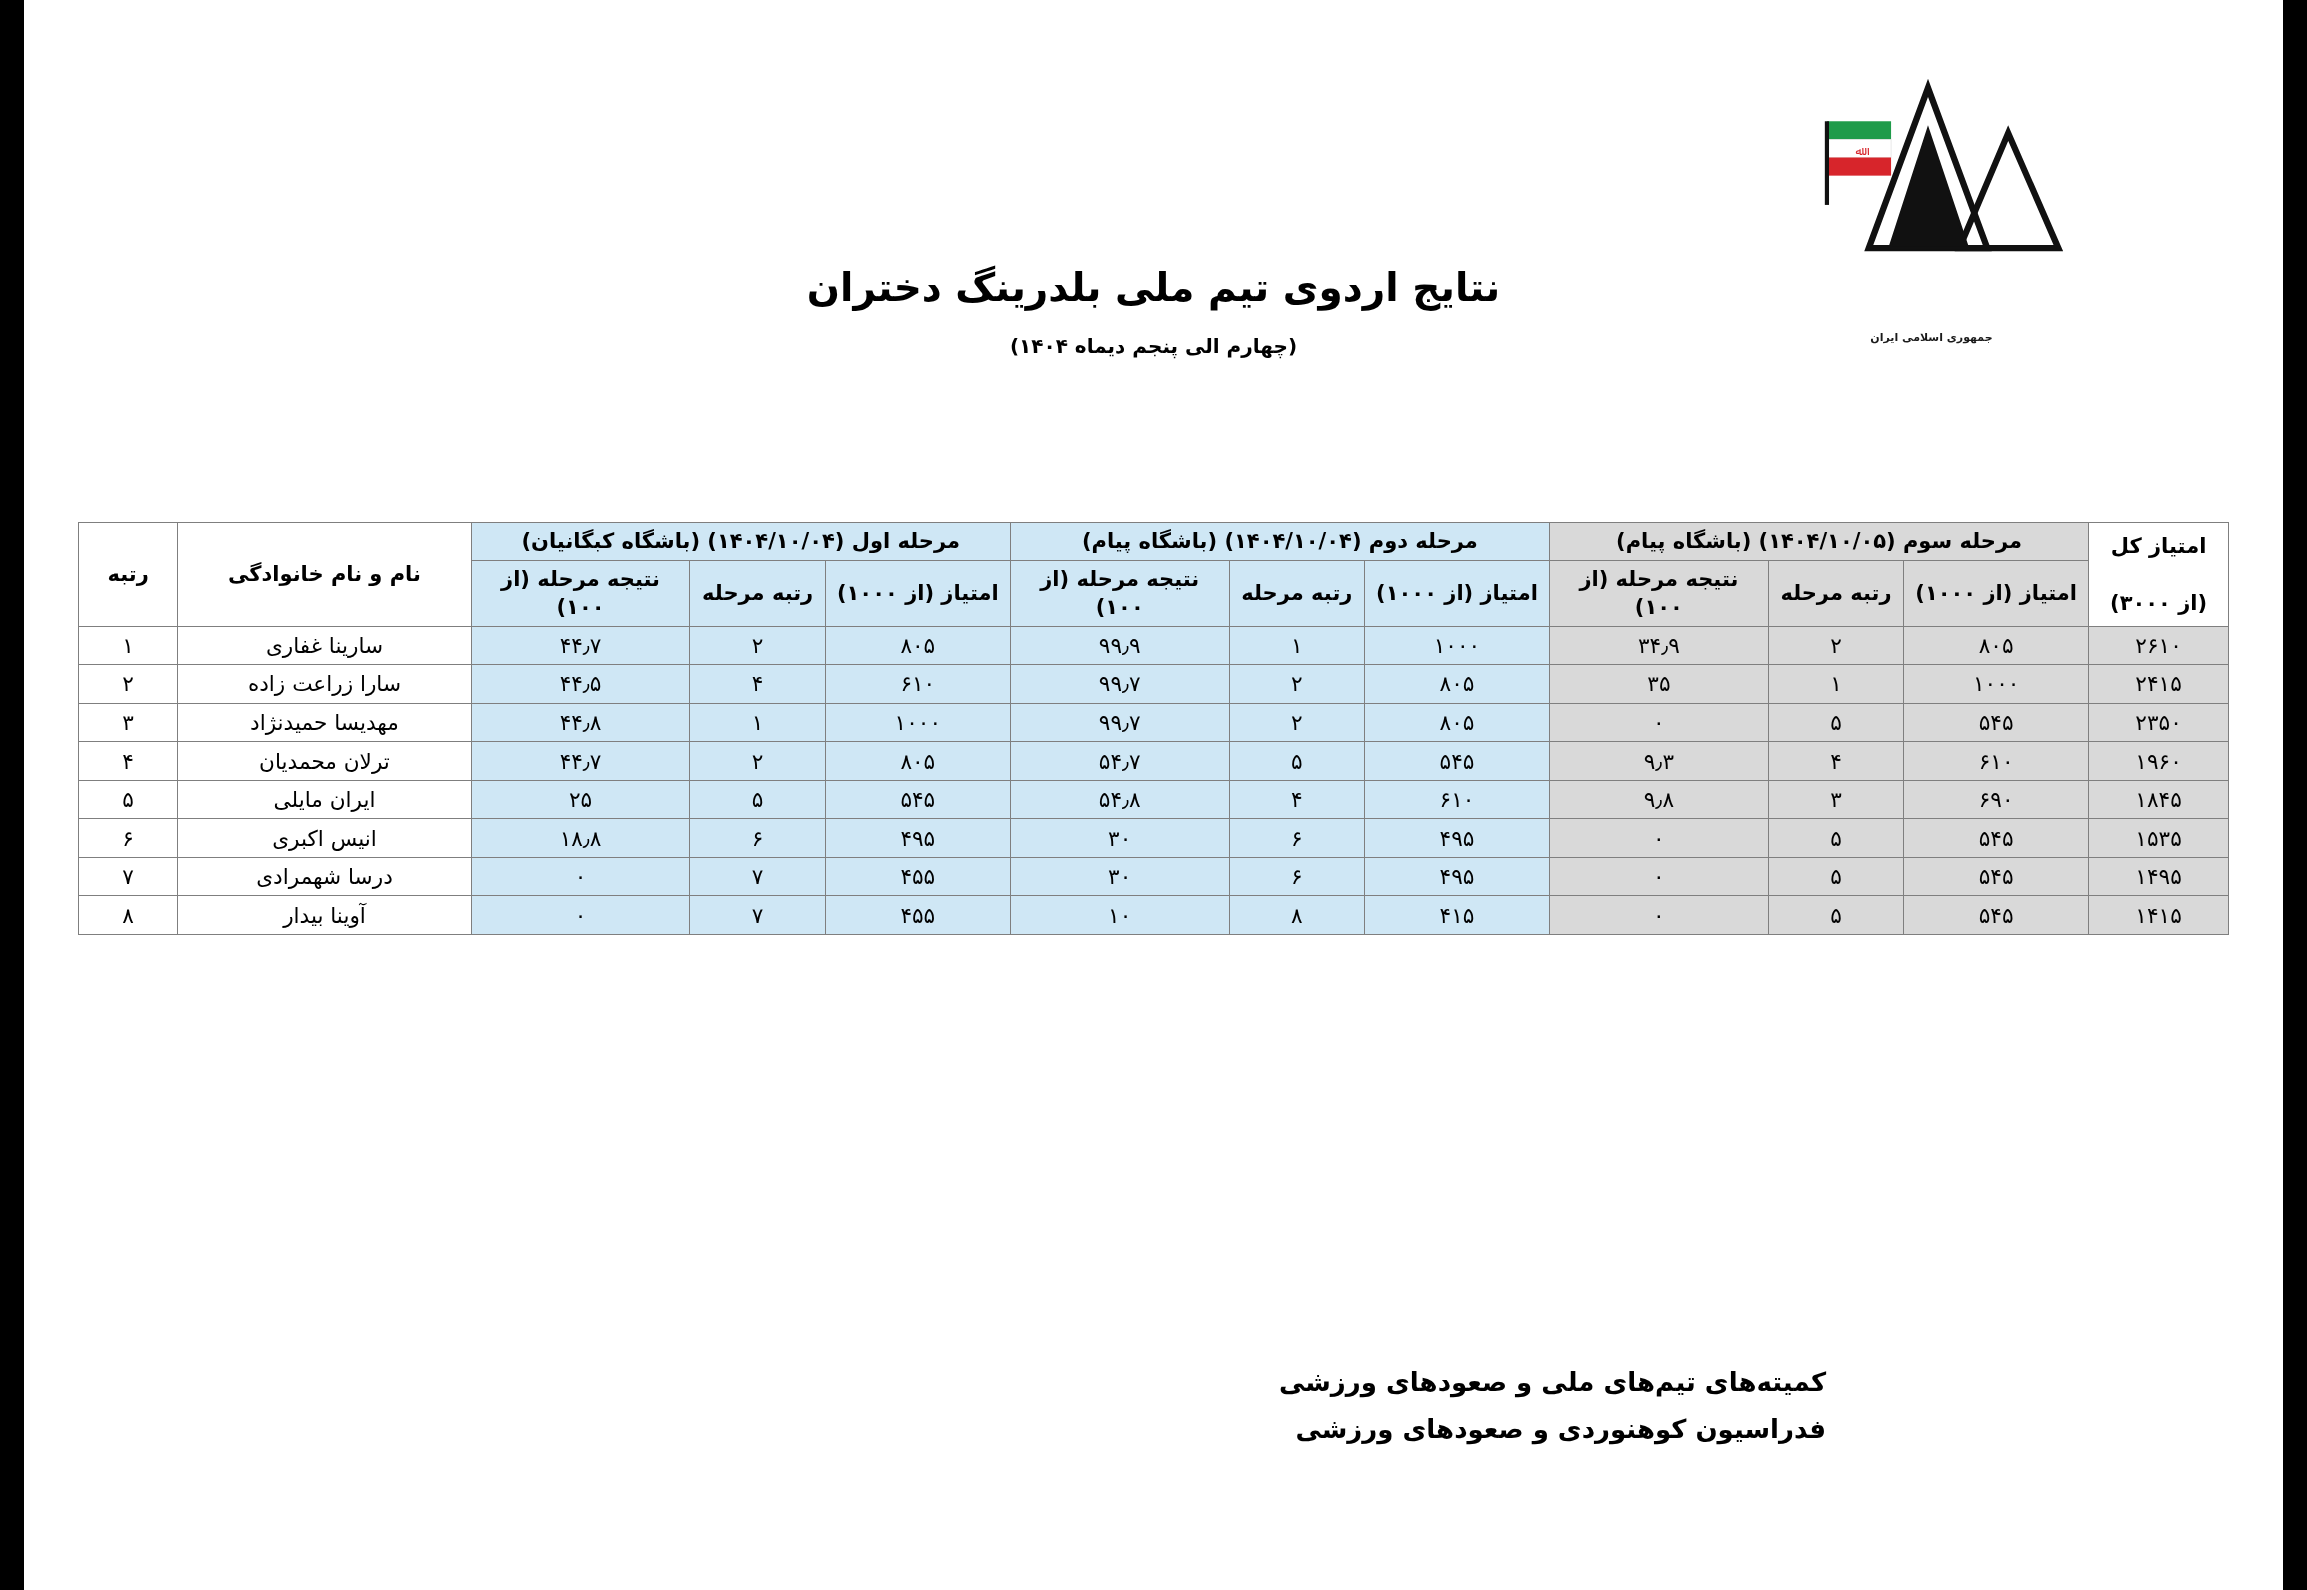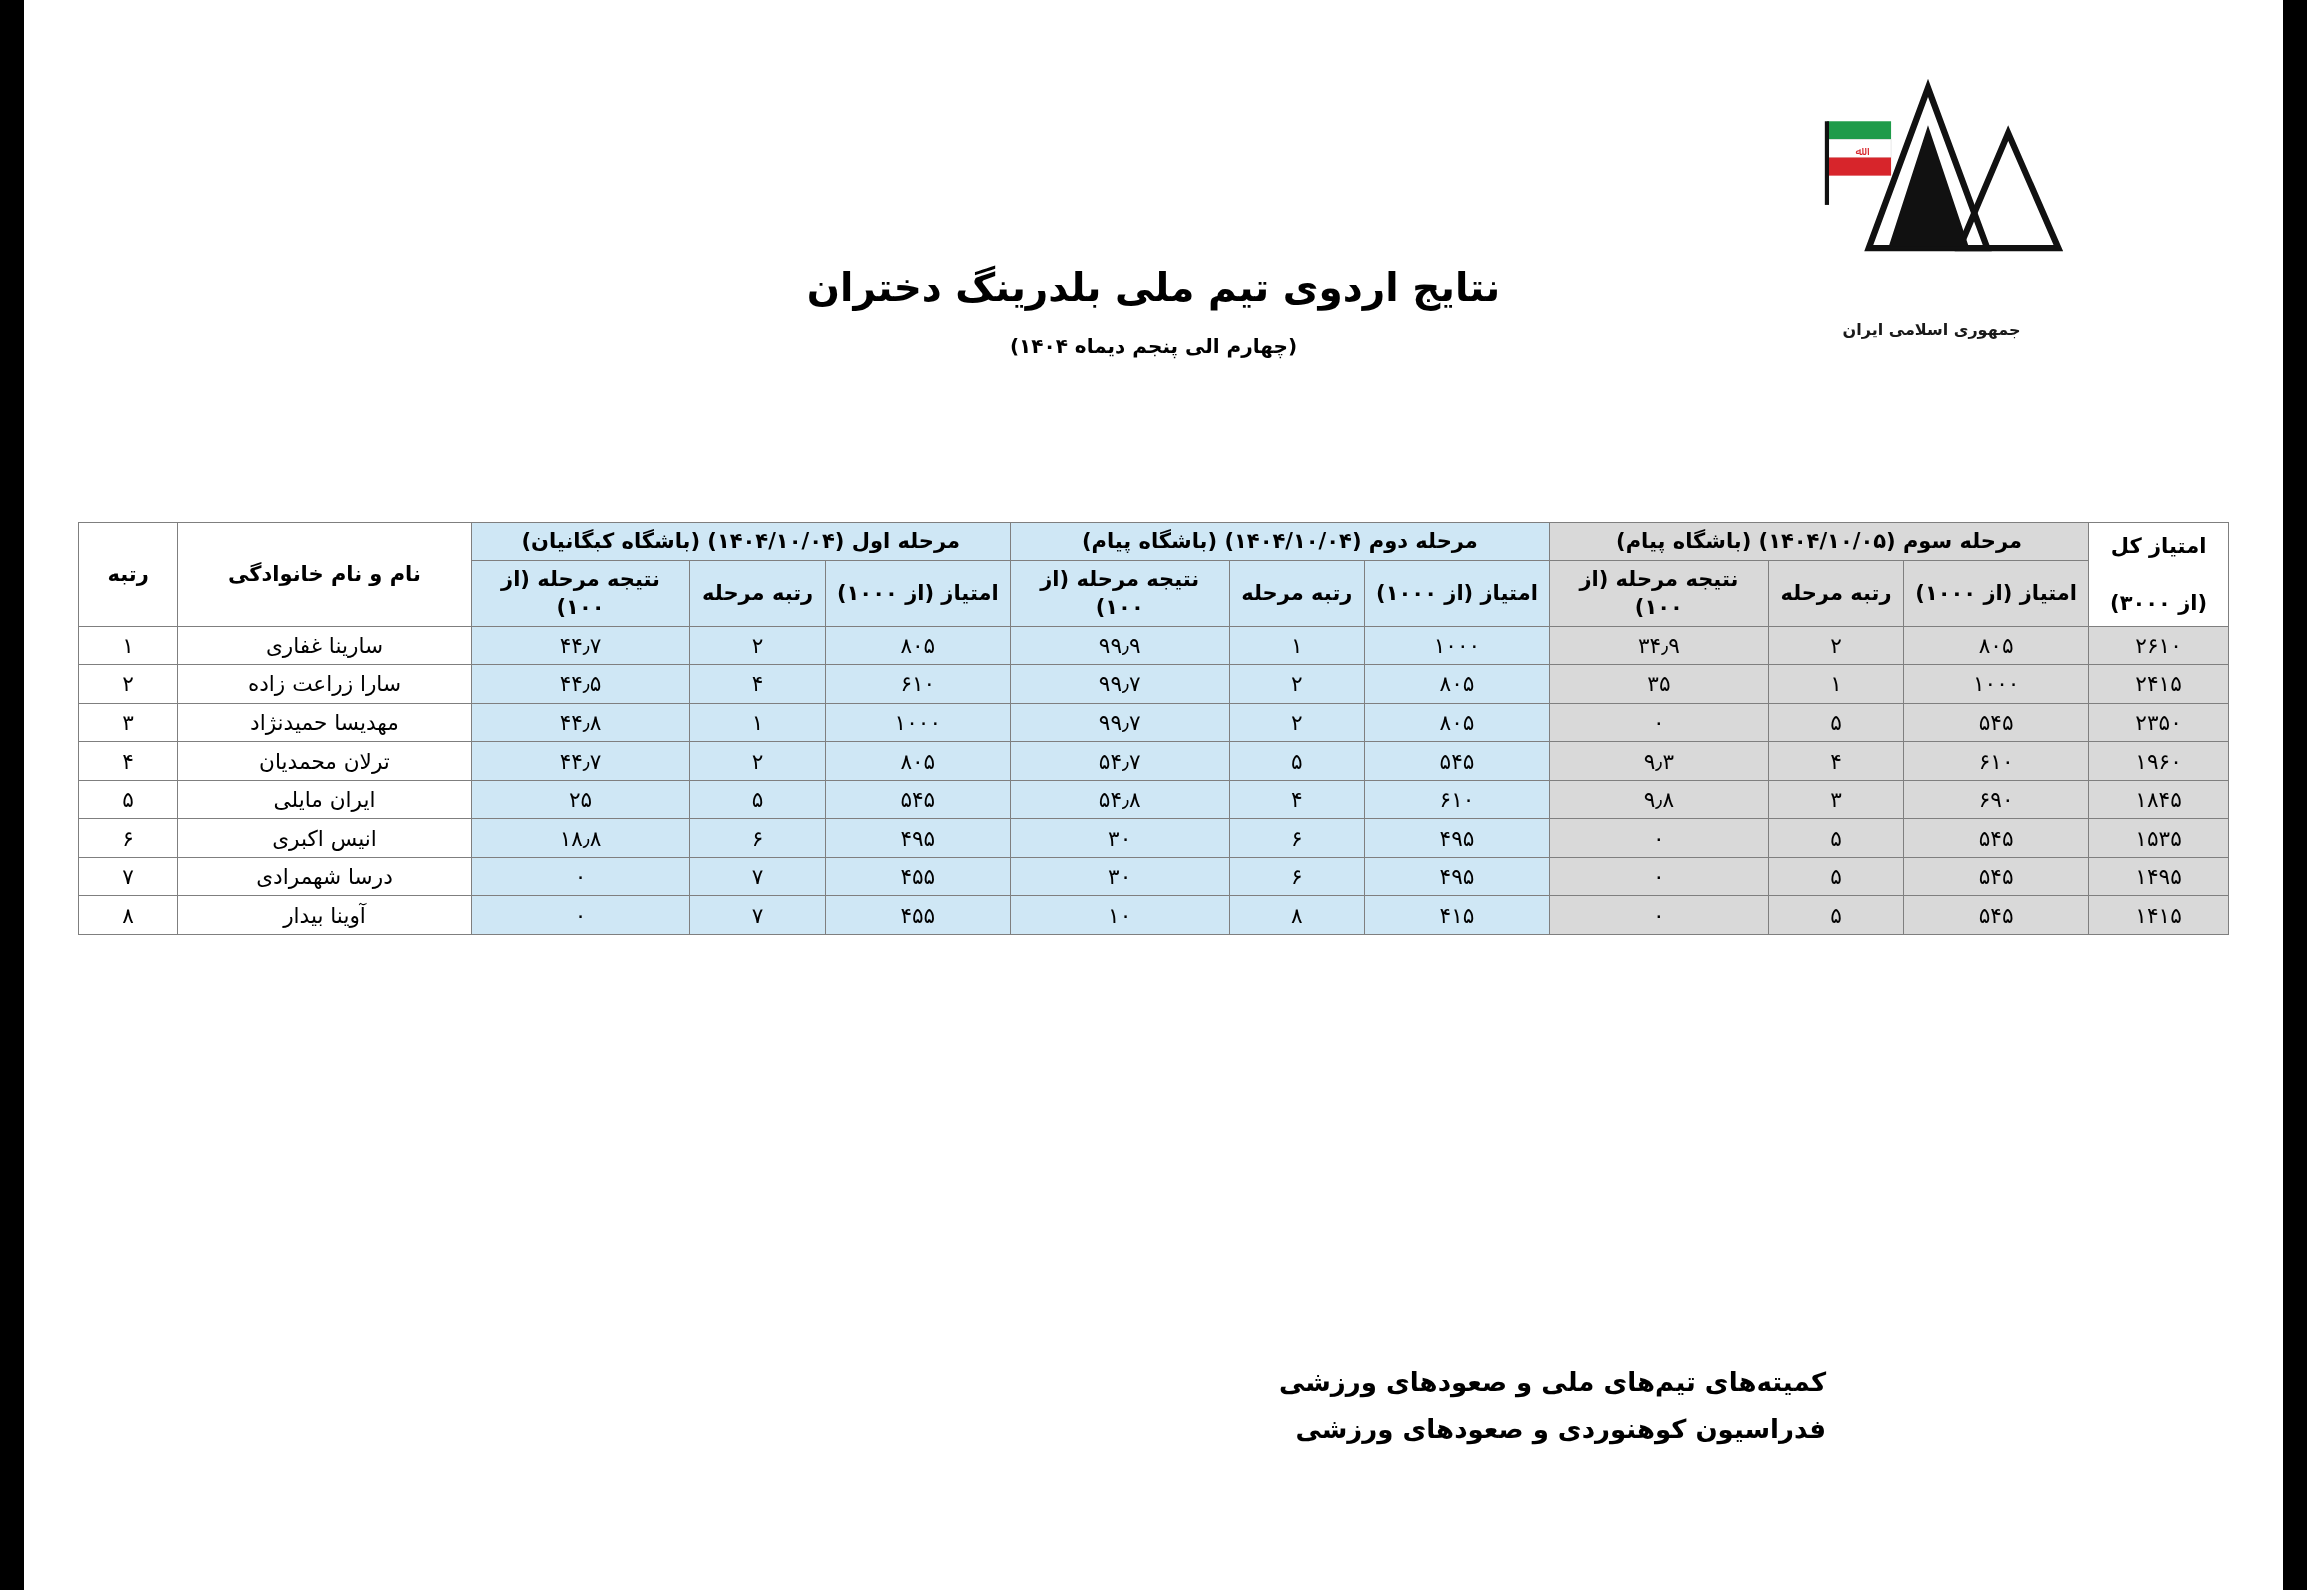--- a/index.html
+++ b/index.html
@@ -40,21 +40,21 @@
   .logo svg { display: block; }
   .logo-text {
     position: absolute;
     width: 100%;
     text-align: center;
     color: #1a1a1a;
     font-weight: bold;
     line-height: 1.5;
   }
   .logo-text.l1 { top: 251px; font-size: 17.4px; }
-  .logo-text.l2 { top: 279px; font-size: 16px; }
+  .logo-text.l2 { top: 291px; font-size: 11px; }
 
   .title-block {
     position: absolute;
     top: 265px;
     right: 0;
     left: 0;
     text-align: center;
   }
   .title-main {
     font-size: 39px;

